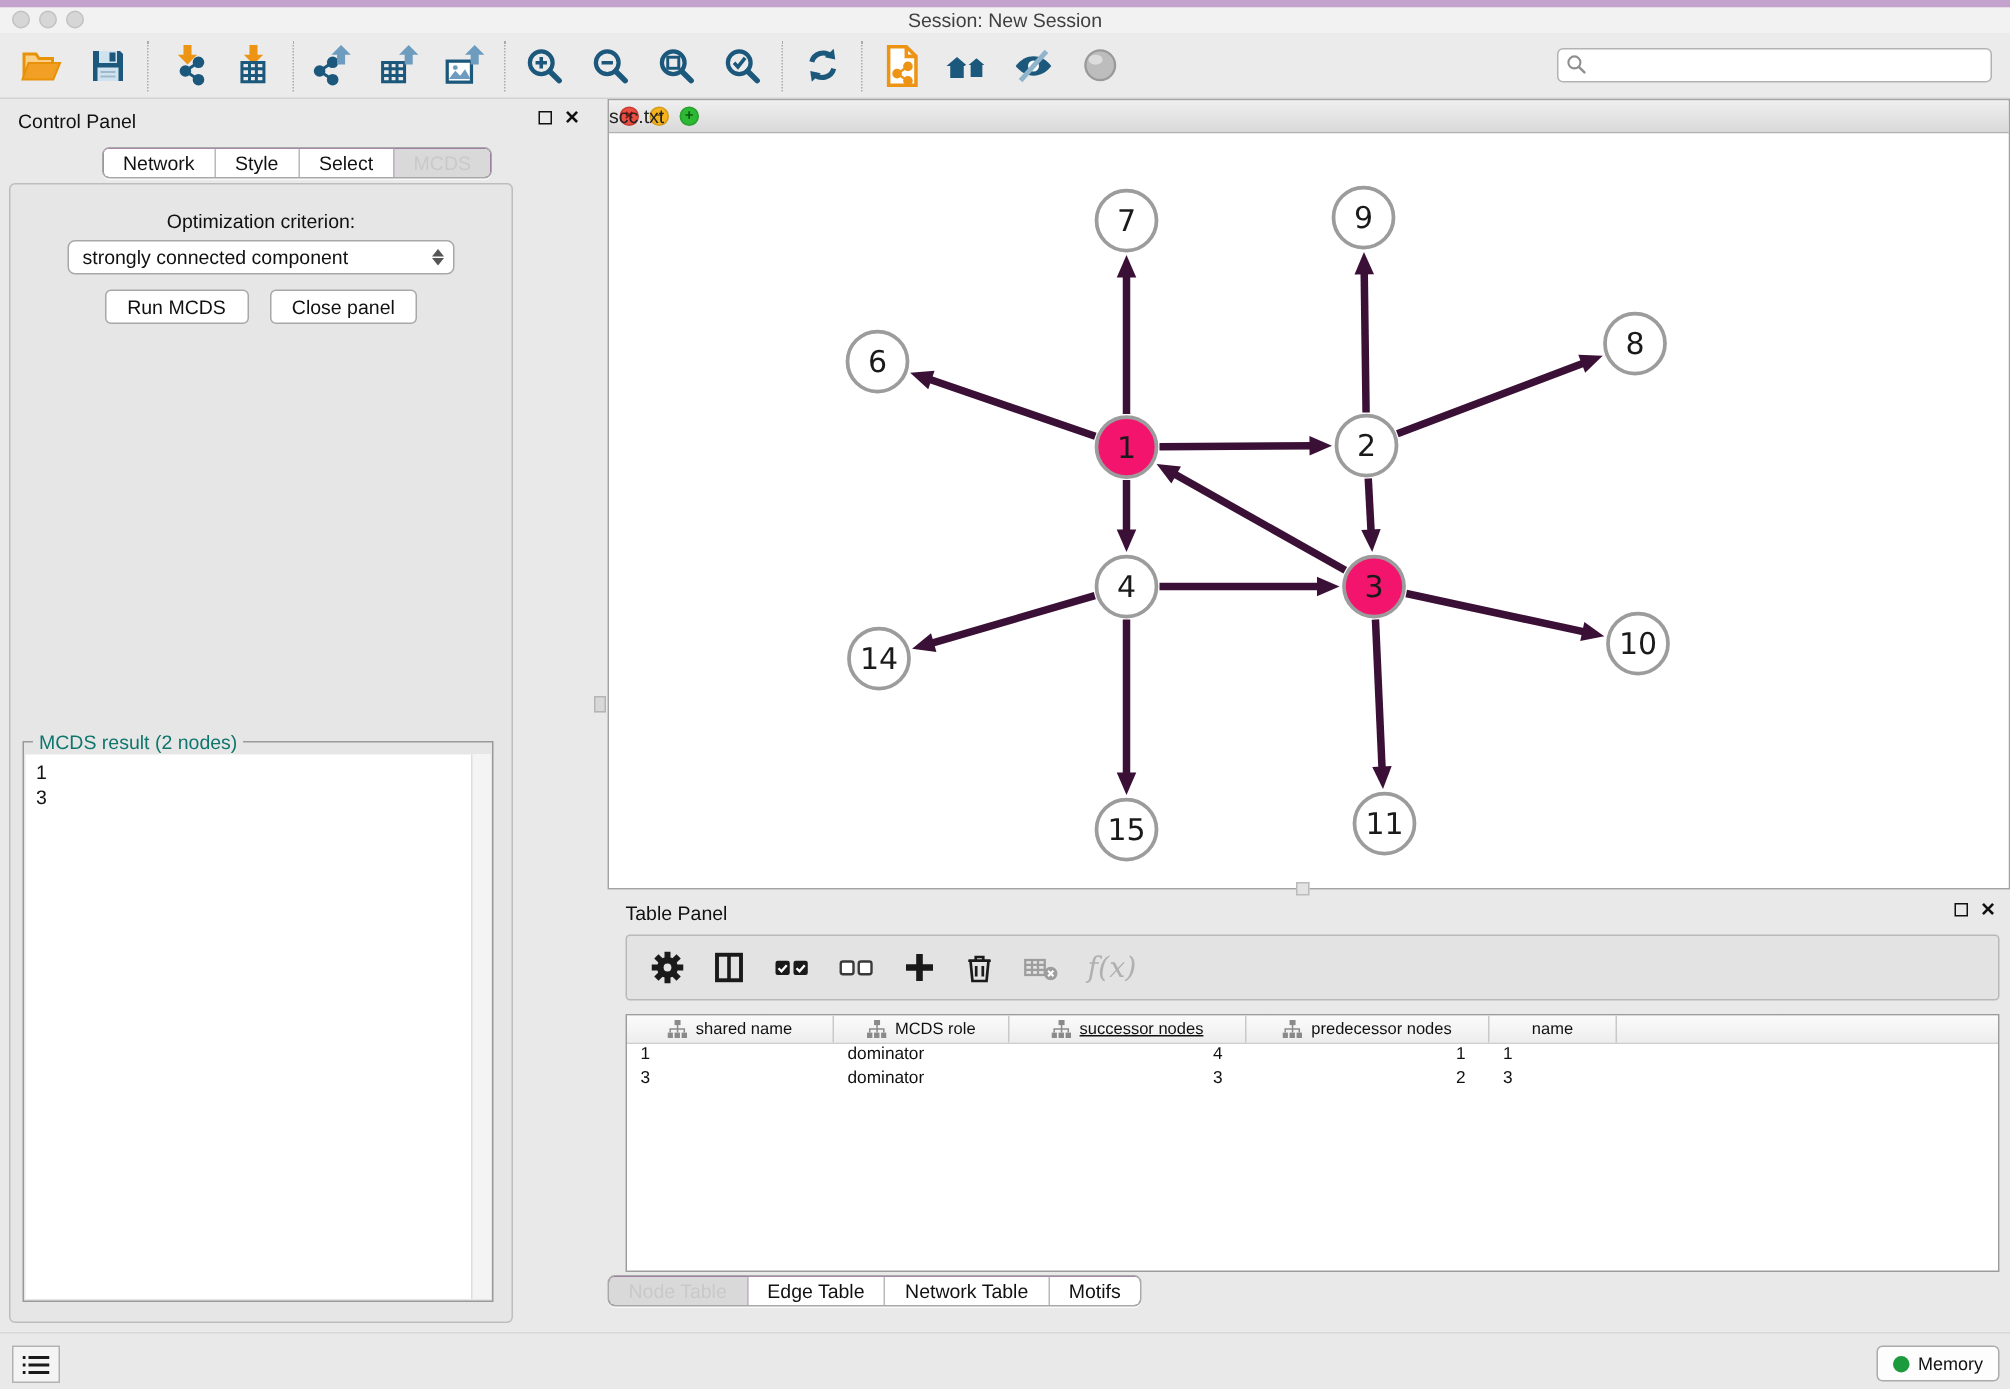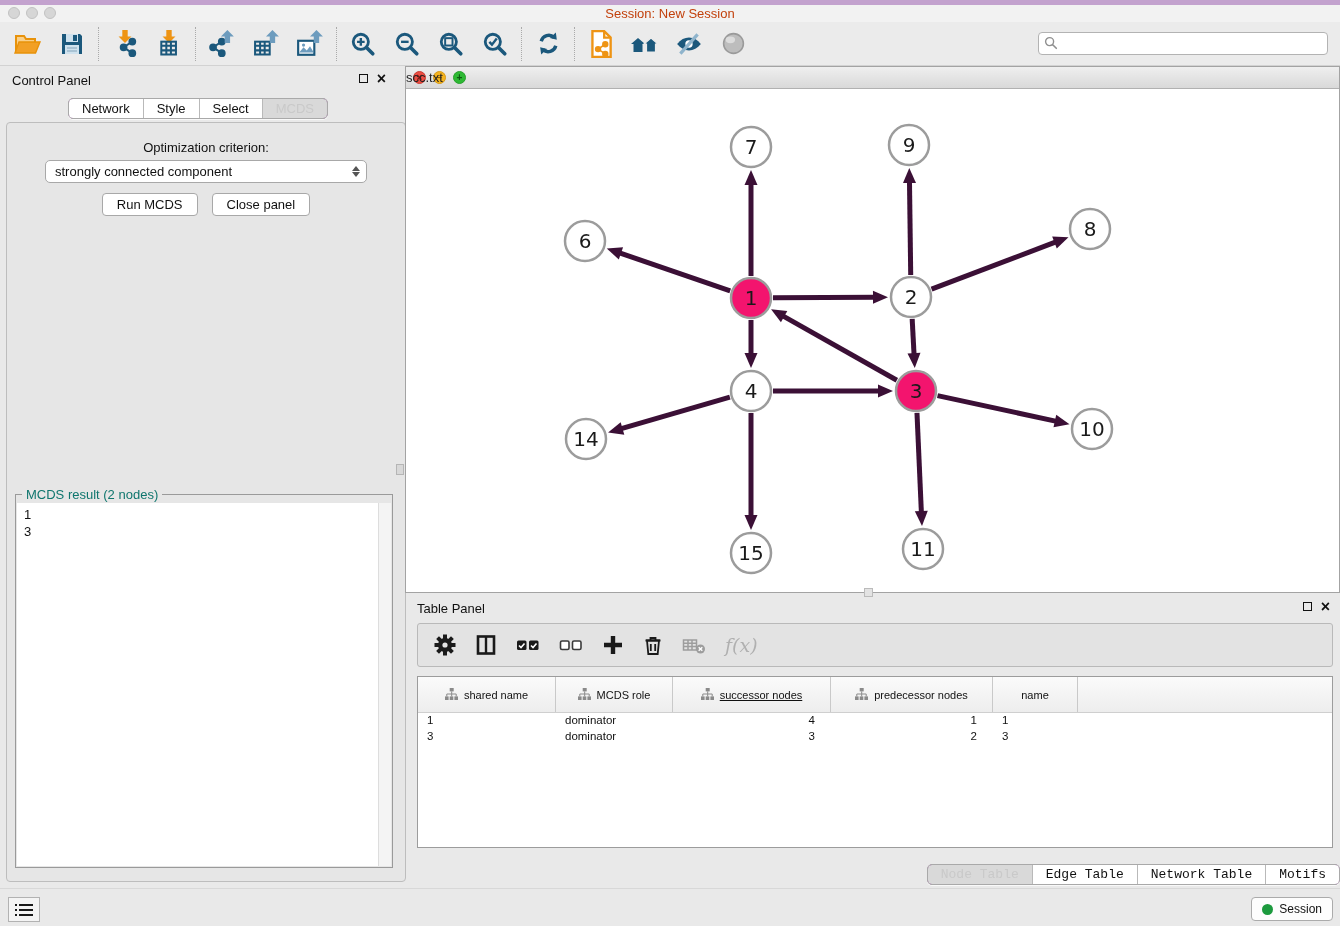--- a/index.html
+++ b/index.html
@@ -5,21 +5,21 @@
   * { margin:0; padding:0; box-sizing:border-box; }
   html,body { width:1340px; height:926px; }
   body { font-family:"Liberation Sans", sans-serif; background:#e9e9e9; overflow:hidden; }
   .app { position:relative; width:1340px; height:926px; background:#e9e9e9; }
 
   
   .top-strip { position:absolute; left:0; top:0; width:100%; height:5px; background:#c3a2ce; }
   .mac-titlebar { position:absolute; left:0; top:5px; width:100%; height:17px; background:#f2f2f2; }
   .mac-lights { position:absolute; left:8px; top:2px; display:flex; gap:6px; }
   .mac-light { width:12px; height:12px; border-radius:50%; background:#d6d6d6; border:1px solid #c2c2c2; }
-  .win-title-text { position:absolute; left:0; right:0; top:1px; text-align:center; font-size:13px; color:#c2410c; }
+  .win-title-text { position:absolute; left:0; right:0; top:1px; text-align:center; font-size:13px; color:#404040; }
 
   
   .toolbar { position:absolute; left:0; top:22px; width:100%; height:44px; background:#ebebeb;
              border-bottom:1px solid #d2d2d2; display:flex; align-items:center; padding:0 12px 0 10px; }
   .tb-group { display:flex; align-items:center; gap:8px; }
   .tb-btn { width:36px; height:32px; display:flex; align-items:center; justify-content:center; }
   .tb-sep { align-self:stretch; margin:4px 8px; border-left:1px dotted #aaa; }
   .search-wrap { margin-left:auto; position:relative; }
   .search-input { width:290px; height:23px; border:1px solid #b3b3b3; border-radius:4px; background:#fff;
                   padding:0 6px 0 24px; font-size:12px; color:#333; outline:none; }
@@ -32,21 +32,21 @@
   .float-icon { width:9px; height:9px; border:1.5px solid #111; background:transparent; display:inline-block; }
   .close-icon { font-size:16px; font-weight:bold; color:#111; line-height:11px; }
 
   .segmented { display:flex; border:1px solid #a9a9a9; border-radius:5px; overflow:hidden; background:#701a75;
                box-shadow:0 1px 0 rgba(255,255,255,.7); }
   .seg-tab { padding:2px 13px; font-size:13px; color:#111; background:#fff; border-right:1px solid #b9b9b9; white-space:nowrap; }
   .seg-tab:last-child { border-right:none; }
   .seg-tab.selected { background:#d9d9d9; color:#c9c9c9; }
   .cp-tabs { position:absolute; left:50%; transform:translateX(-50%); top:31px; }
 
-  .cp-body { position:absolute; left:6px; top:55px; width:400px; height:760px; background:#e6e6e6;
+  .cp-body { position:absolute; left:6px; top:55px; width:336px; height:760px; background:#e6e6e6;
              border:1px solid #bdbdbd; border-radius:4px; }
   .opt-label { position:absolute; left:0; right:0; top:17px; text-align:center; font-size:13px; color:#111; }
   .opt-select { position:absolute; left:38px; right:38px; top:37px; height:23px; background:#fff;
                 border:1px solid #a8a8a8; border-radius:5px; display:flex; align-items:center;
                 font-size:13px; color:#111; padding-left:9px; }
   .stepper { margin-left:auto; margin-right:6px; display:flex; flex-direction:column; gap:1px; }
   .stepper i { width:0; height:0; border-left:4px solid transparent; border-right:4px solid transparent; }
   .stepper .up { border-bottom:5px solid #555; }
   .stepper .dn { border-top:5px solid #555; }
   .cp-buttons { position:absolute; left:0; right:0; top:70px; display:flex; justify-content:center; gap:14px; }
@@ -79,26 +79,26 @@
   .canvas-grip { position:absolute; left:458px; bottom:-5px; width:9px; height:9px; background:#e3e3e3; border:1px solid #bbb; }
 
   
   .table-panel { position:absolute; left:405px; top:595px; width:935px; height:293px; }
   .tp-toolbar { position:absolute; left:12px; right:7px; top:28px; height:44px; background:#e3e3e3;
                 border:1px solid #b9b9b9; border-radius:3px; display:flex; align-items:center; gap:19px; padding-left:16px; }
   .tp-icon { display:flex; align-items:center; justify-content:center; }
   .fx-label { font-family:"DejaVu Serif", serif; font-style:italic; font-size:19px; color:#b0b0b0; }
   .tp-table { position:absolute; left:12px; right:7px; top:81px; height:172px; background:#fff;
               border:1px solid #9c9c9c; overflow:hidden; }
-  .tp-head { display:flex; height:36px; background:linear-gradient(#fbfbfb,#ededed); border-bottom:1px solid #cfcfcf; }
+  .tp-head { display:flex; height:19px; background:linear-gradient(#fbfbfb,#ededed); border-bottom:1px solid #cfcfcf; }
   .tp-th { display:flex; align-items:center; justify-content:center; gap:6px; border-right:1px solid #c9c9c9;
            font-size:11px; color:#111; position:relative; }
   .tp-row { display:flex; height:16px; }
   .tp-td { font-size:11.5px; color:#111; padding:1px 0; }
-  .tp-tabs { position:absolute; left:0; right:0; top:269px; display:flex; justify-content:flex-end;font-family:Liberation Mono, monospace; }
+  .tp-tabs { position:absolute; left:0; right:0; top:255px; display:flex; justify-content:flex-start; }
 
   
   .statusbar { position:absolute; left:0; top:888px; width:100%; height:38px; background:#e9e9e9; border-top:1px solid #d8d8d8; }
   .list-btn { position:absolute; left:8px; top:8px; width:32px; height:25px; background:#f4f4f4;
               border:1px solid #b2b2b2; display:flex; align-items:center; justify-content:center; }
   .memory-btn { position:absolute; right:7px; top:8px; height:24px; background:#fdfdfd; border:1px solid #ababab;
                 border-radius:4px; display:flex; align-items:center; gap:6px; padding:0 10px; font-size:12px; color:#111; }
   .mem-dot { width:11px; height:11px; border-radius:50%; background:#1c9a3e; }
 </style>
 </head>
@@ -573,17 +573,17 @@
             <rect x="4" y="1" width="14" height="2"></rect>
         <rect x="0" y="6" width="2" height="2"></rect>
             <rect x="4" y="6" width="14" height="2"></rect>
         <rect x="0" y="11" width="2" height="2"></rect>
             <rect x="4" y="11" width="14" height="2"></rect>
           </g>
       </svg>
     </div>
     <div class="memory-btn">
       <span class="mem-dot"></span>
-      <span>Session</span>
+      <span>Memory</span>
     </div>
   </div>
 
 </div>
 
 </body></html>

